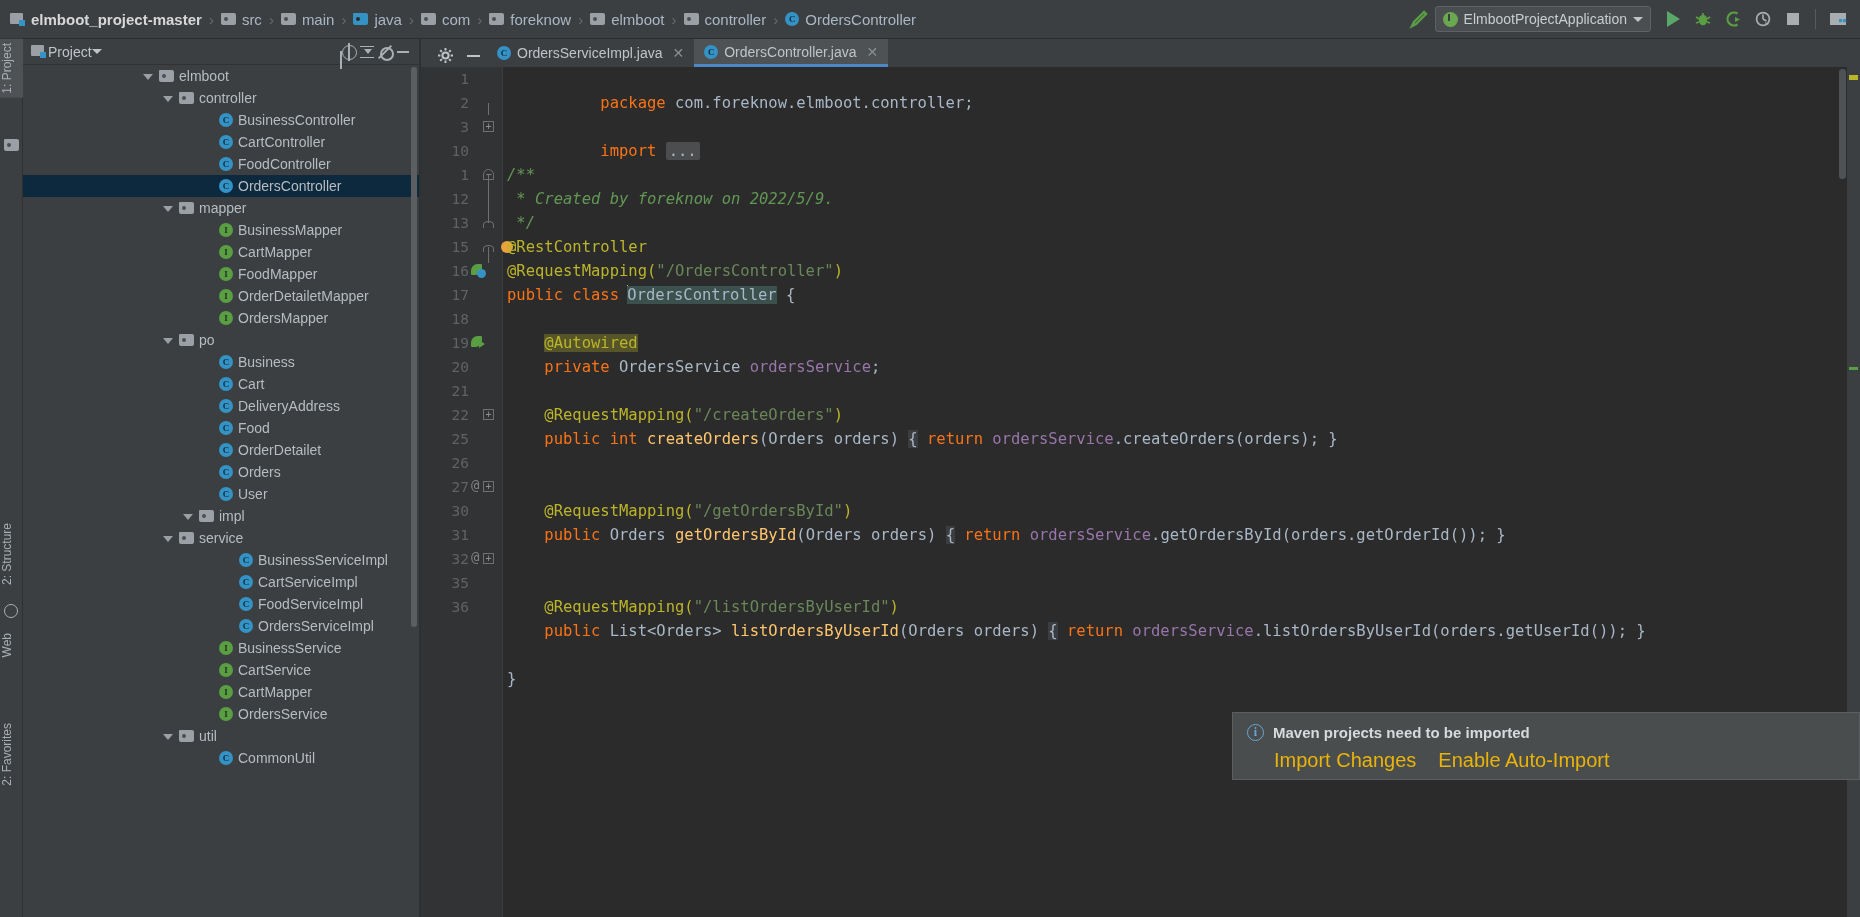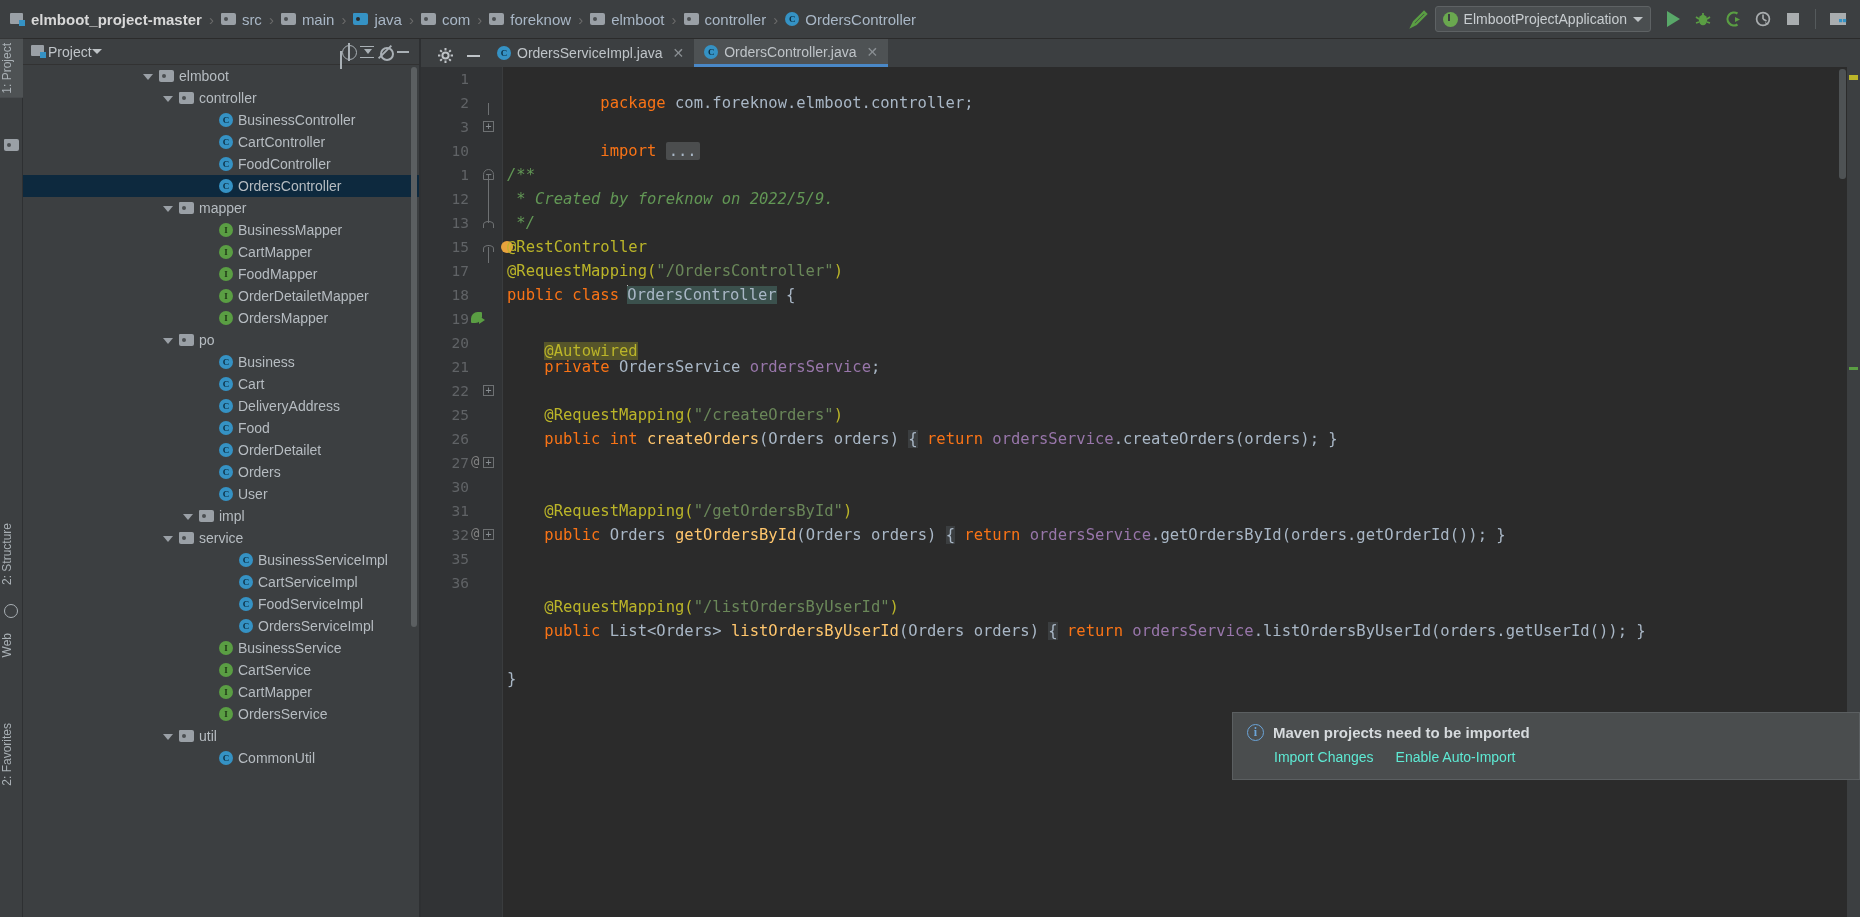--- a/index.html
+++ b/index.html
@@ -257,21 +257,21 @@
     background: #4a4d4e; border: 1px solid #5b5f61;
   }
   .balloon-row1 { display: flex; align-items: center; gap: 9px; padding: 11px 14px 0 14px; }
   .info-ic {
     width: 17px; height: 17px; border-radius: 50%; border: 1.7px solid #6ba4d8;
     color: #6ba4d8; font-size: 12px; font-weight: bold; line-height: 14px; text-align: center;
     font-family: "Liberation Serif", serif;
   }
   .balloon-title { color: #d6dadd; font-size: 15px; font-weight: bold; }
   .balloon-links { display: flex; gap: 22px; padding: 8px 0 0 41px; }
-  .blink { color: #5eead4; font-size: 14px; }
+  .blink { color: #eab308; font-size: 20px; }
 </style>
 </head>
 <body>
 
 <div id="app">
 
   <div class="toolbar">
     <div class="crumbs">
 
       <div class="crumb first">
@@ -621,20 +621,26 @@
           <div class="cl">
             <span class="lno">13</span>
             <span class="fold" style="border-radius: 50% 50% 0px 0px; border-bottom: none; height: 7px; top: 10px;"></span>
           </div>
           <div class="cl">
             <span class="lno">15</span>
             <span class="fold" style="border-radius: 50% 50% 0px 0px; border-bottom: none; height: 7px; top: 10px;"></span>
             <span class="bulb" style="left: 80px; top: 6px;"></span>
           </div>
           <div class="cl">
+            <span class="lno">16</span>
+            <span class="gmark">
+              <span class="gicon-bean" style="display:block"></span>
+            </span>
+          </div>
+          <div class="cl">
             <span class="lno">17</span>
           </div>
           <div class="cl">
             <span class="lno">18</span>
           </div>
           <div class="cl">
             <span class="lno">19</span>
             <span class="gmark">
               <span class="gicon-arrow" style="display:block"></span>
             </span>
@@ -685,21 +691,21 @@
         </div>
         <div class="ctext" style="top:48px;">
           <span class="kw">import</span> <span class="dots">...</span>
         </div>
         <div class="ctext cmt" style="top:96px;">/**</div>
         <div class="ctext cmt" style="top:120px;"> * Created by foreknow on 2022/5/9.</div>
         <div class="ctext cmt" style="top:144px;"> */</div>
         <div class="ctext ann" style="top:168px;">@RestController</div>
         <div class="ctext" style="top:192px;"><span class="ann">@RequestMapping(</span><span class="str">"/OrdersController"</span><span class="ann">)</span></div>
         <div class="ctext" style="top:216px;"><span class="kw">public class </span><span class="caret"></span><span class="hl-ident">OrdersController</span> {</div>
-        <div class="ctext" style="top:272px;">    <span class="ann hl-autowired">@Autowired</span></div>
+        <div class="ctext" style="top:264px;">    <span class="ann hl-autowired">@Autowired</span></div>
         <div class="ctext" style="top:288px;">    <span class="kw">private</span> <span class="typ">OrdersService</span> <span class="fld">ordersService</span>;</div>
         <div class="ctext" style="top:336px;">    <span class="ann">@RequestMapping(</span><span class="str">"/createOrders"</span><span class="ann">)</span></div>
         <div class="ctext" style="top:360px;">    <span class="kw">public int </span><span class="mth">createOrders</span>(<span class="typ">Orders</span> orders) <span class="hl-brace">{</span> <span class="kw">return</span> <span class="fld">ordersService</span>.<span class="typ">createOrders</span>(orders); }</div>
         <div class="ctext" style="top:432px;">    <span class="ann">@RequestMapping(</span><span class="str">"/getOrdersById"</span><span class="ann">)</span></div>
         <div class="ctext" style="top:456px;">    <span class="kw">public </span><span class="typ">Orders</span> <span class="mth">getOrdersById</span>(<span class="typ">Orders</span> orders) <span class="hl-brace">{</span> <span class="kw">return</span> <span class="fld">ordersService</span>.<span class="typ">getOrdersById</span>(orders.<span class="typ">getOrderId</span>()); }</div>
         <div class="ctext" style="top:528px;">    <span class="ann">@RequestMapping(</span><span class="str">"/listOrdersByUserId"</span><span class="ann">)</span></div>
         <div class="ctext" style="top:552px;">    <span class="kw">public </span><span class="typ">List&lt;Orders&gt;</span> <span class="mth">listOrdersByUserId</span>(<span class="typ">Orders</span> orders) <span class="hl-brace">{</span> <span class="kw">return</span> <span class="fld">ordersService</span>.<span class="typ">listOrdersByUserId</span>(orders.<span class="typ">getUserId</span>()); }</div>
         <div class="ctext" style="top:600px;">}</div>
       </div>
 

